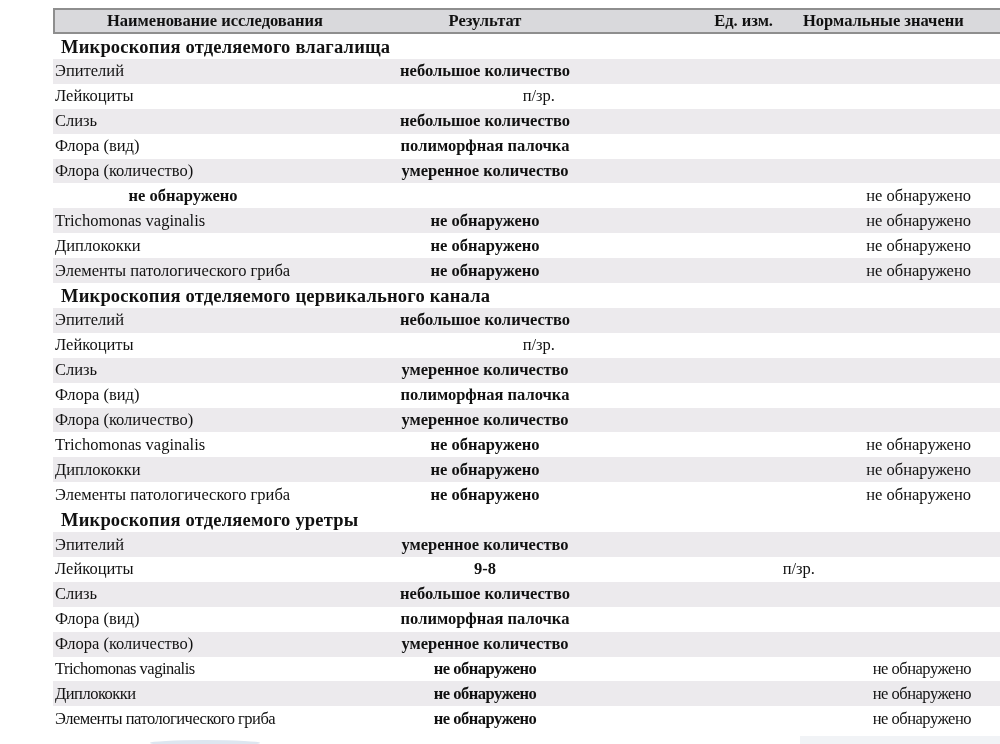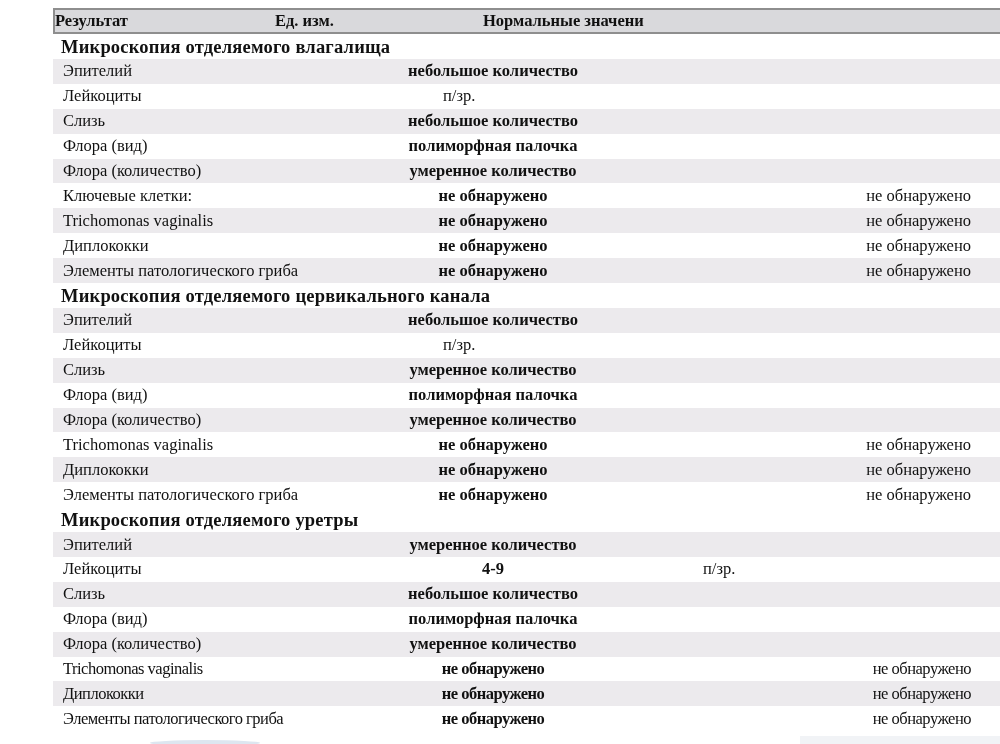--- a/index.html
+++ b/index.html
@@ -1,39 +1,40 @@
 <!DOCTYPE html>
 <html><head>
 <meta charset="utf-8">
 <style>
   html, body { margin: 0; padding: 0; background: #ffffff; }
   body { width: 1000px; height: 744px; overflow: hidden; position: relative; font-family: "Liberation Serif", "DejaVu Serif", serif; color: #111; }
   .sheet { position: absolute; left: 53px; top: 8px; width: 960px; }
   .header { display: flex; height: 26px; align-items: center; background: #d9d9dc; border: 2px solid #8e8e8e; border-left-width: 2px; font-weight: bold; font-size: 16.5px; box-sizing: border-box; }
   .header .c1 { width: 320px; text-align: center; }
-  .header .c2 { width: 220px; }
-  .header .c3 { width: 178px; }
+  .header .c2 { width: 220px; text-align: center; }
+  .header .c3 { width: 178px; text-align: right; }
   .header .c4 { flex: 1; padding-left: 30px; white-space: nowrap; }
   .section { height: 25px; line-height: 27px; font-weight: bold; font-size: 18.5px; padding-left: 8px; background: #fff; letter-spacing: 0.2px; }
   .row { display: flex; height: 24.9px; align-items: center; font-size: 16.5px; }
   .row.odd { background: #eceaed; }
   .row.even { background: #ffffff; }
-  .row .name { width: 300px; padding-left: 10px; white-space: nowrap; }
+  .row .name { width: 300px; padding-left: 2px; white-space: nowrap; }
   .row .result { width: 260px; text-align: center; font-weight: bold; white-space: nowrap; }
-  .row .unit { width: 120px; text-align: left; white-space: nowrap; padding-left: 80px; box-sizing: border-box; width: 200px; }
+  .row .unit { width: 120px; text-align: right; white-space: nowrap; padding-left: 80px; box-sizing: border-box; width: 200px; }
   .row .norm { flex: 1; text-align: right; padding-right: 42px; white-space: nowrap; }
   .narrow .name, .narrow .result, .narrow .norm { letter-spacing: -0.5px; }
   .bottom-blur-left { position: absolute; left: 150px; top: 740px; width: 110px; height: 6px; background: #dde6f0; border-radius: 50%; }
   .bottom-blur-right { position: absolute; left: 800px; top: 736px; width: 200px; height: 10px; background: #f1f3f6; }
 </style>
 </head>
 <body>
 
 <div class="sheet">
   <div class="header">
+    <div class="c1">Наименование исследования</div>
     <div class="c2">Результат</div>
     <div class="c3">Ед. изм.</div>
     <div class="c4">Нормальные значени</div>
   </div>
   <div id="body">
       <div class="section">Микроскопия отделяемого влагалища</div>
       <div class="row odd">
         <div class="name">Эпителий</div>
         <div class="result">небольшое количество</div>
         <div class="unit"></div>
@@ -56,21 +57,20 @@
         <div class="unit"></div>
         <div class="norm"></div>
       </div>
       <div class="row odd">
         <div class="name">Флора (количество)</div>
         <div class="result">умеренное количество</div>
         <div class="unit"></div>
         <div class="norm"></div>
       </div>
       <div class="row even">
-        <div class="name">Ключевые клетки:</div>
         <div class="result">не обнаружено</div>
         <div class="unit"></div>
         <div class="norm">не обнаружено</div>
       </div>
       <div class="row odd">
         <div class="name">Trichomonas vaginalis</div>
         <div class="result">не обнаружено</div>
         <div class="unit"></div>
         <div class="norm">не обнаружено</div>
       </div>
@@ -136,21 +136,21 @@
       </div>
       <div class="section">Микроскопия отделяемого уретры</div>
       <div class="row odd">
         <div class="name">Эпителий</div>
         <div class="result">умеренное количество</div>
         <div class="unit"></div>
         <div class="norm"></div>
       </div>
       <div class="row even">
         <div class="name">Лейкоциты</div>
-        <div class="result">4-9</div>
+        <div class="result">9-8</div>
         <div class="unit">п/зр.</div>
         <div class="norm"></div>
       </div>
       <div class="row odd">
         <div class="name">Слизь</div>
         <div class="result">небольшое количество</div>
         <div class="unit"></div>
         <div class="norm"></div>
       </div>
       <div class="row even">

